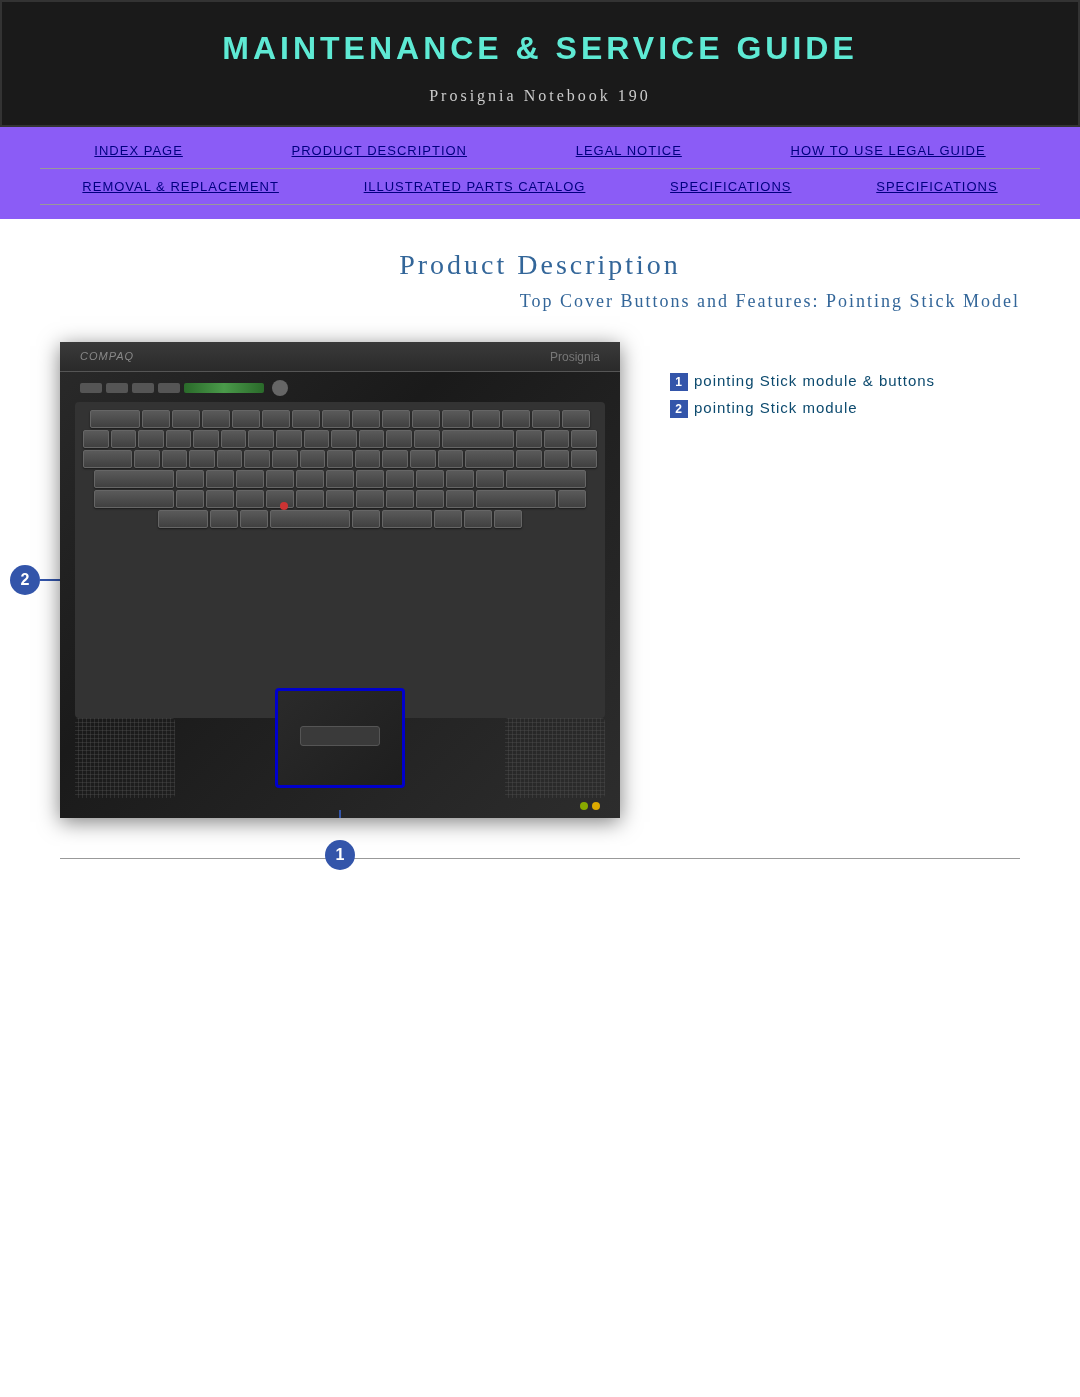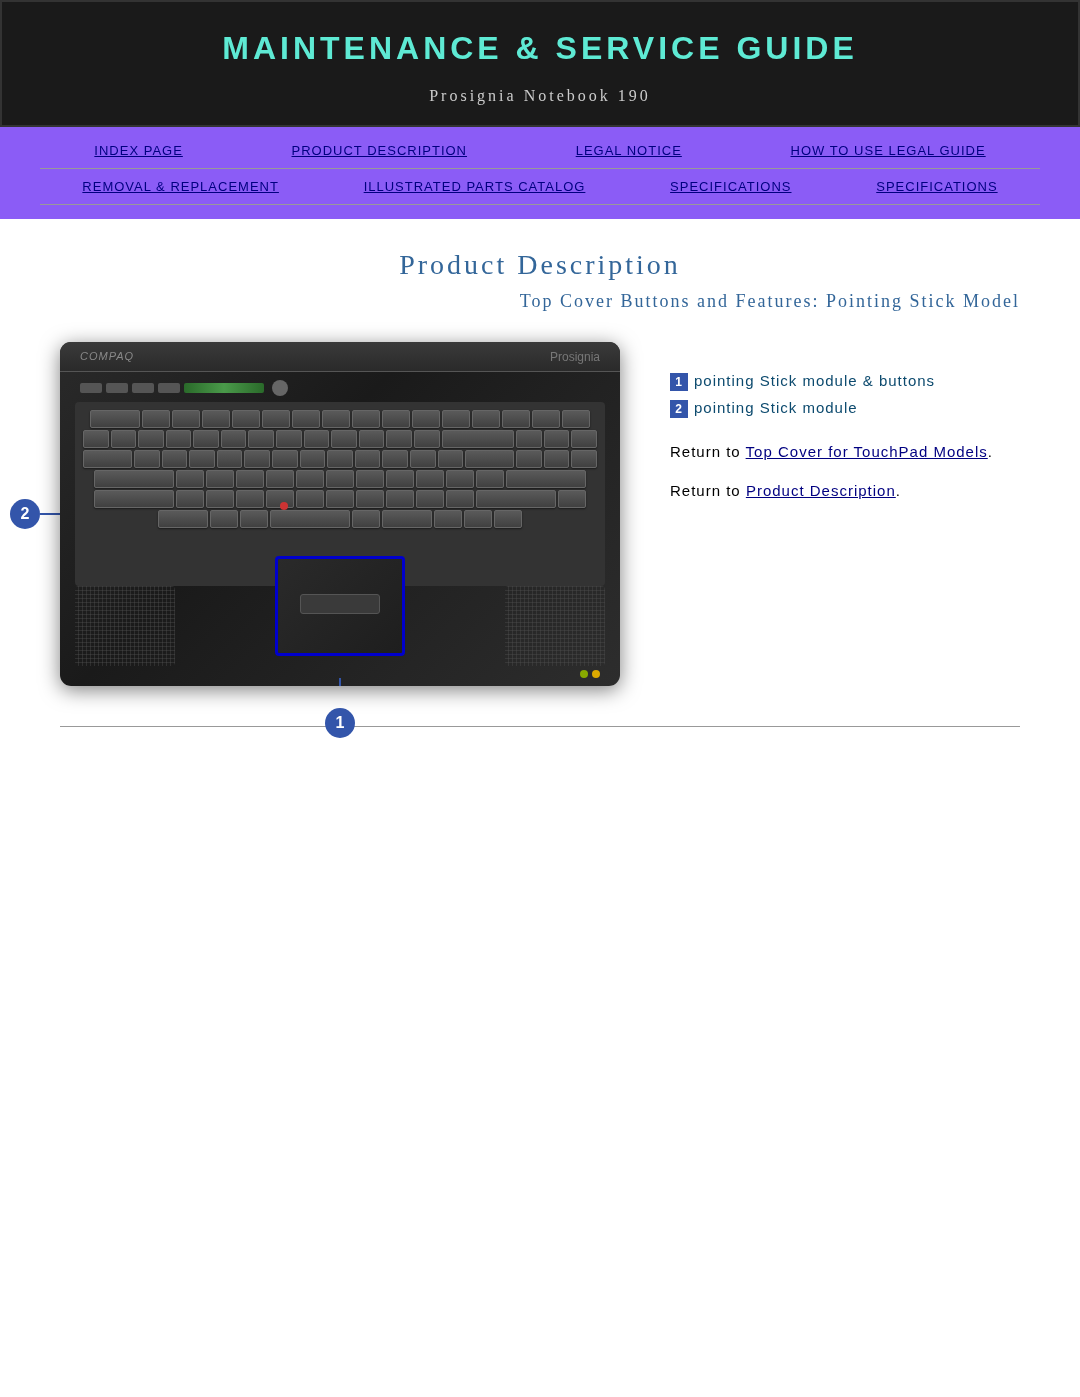--- a/index.html
+++ b/index.html
@@ -97,23 +97,23 @@
 
     
     .laptop-container {
       position: relative;
       width: 560px;
       flex-shrink: 0;
     }
 
     .laptop-image {
       width: 560px;
-      height: 344px;
+      height: 476px;
       background: linear-gradient(135deg, #2a2a2a 0%, #1a1a1a 40%, #2d2d2d 100%);
-      border-radius: 11px;
+      border-radius: 0;
       position: relative;
       overflow: hidden;
       box-shadow: 0 4px 20px rgba(0,0,0,0.5);
     }
 
     
     .laptop-screen-area {
       position: absolute;
       top: 0;
       left: 0;
@@ -621,26 +621,18 @@
       <div class="annotation-item">
         <span class="annotation-badge">1</span>
         <span class="annotation-text">pointing Stick module &amp; buttons</span>
       </div>
 
       <div class="annotation-item">
         <span class="annotation-badge">2</span>
         <span class="annotation-text">pointing Stick module</span>
       </div>
 
-      <div class="return-links">
-        <p>
-          <span>Return to </span><a class="text-link">Top Cover for TouchPad Models</a><span>.</span>
-        </p>
-        <p style="margin-top:12px;">
-          <span>Return to </span><a class="text-link">Product Description</a><span>.</span>
-        </p>
-      </div>
 
     </div>
   </div>
 
   <hr class="bottom-divider">
 </div>
 
 </body></html>

